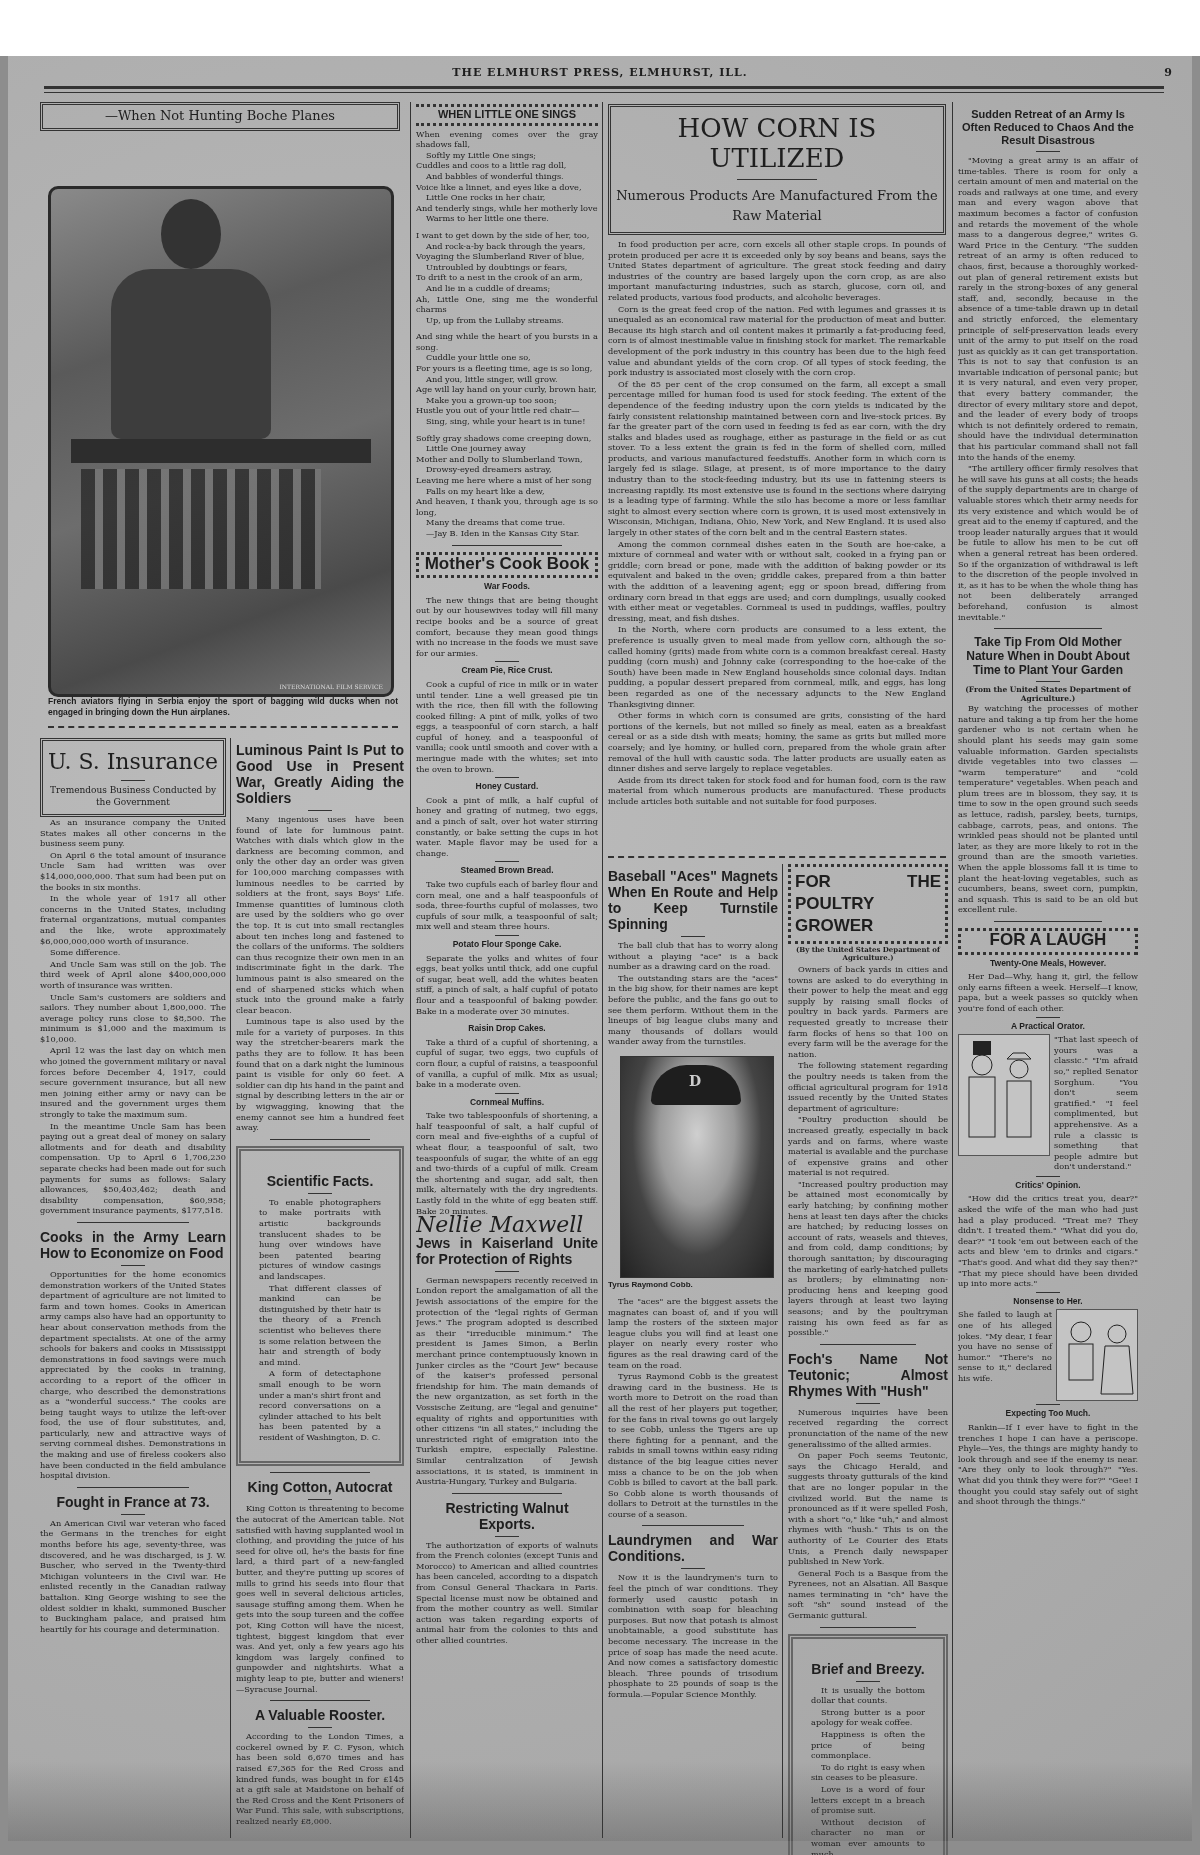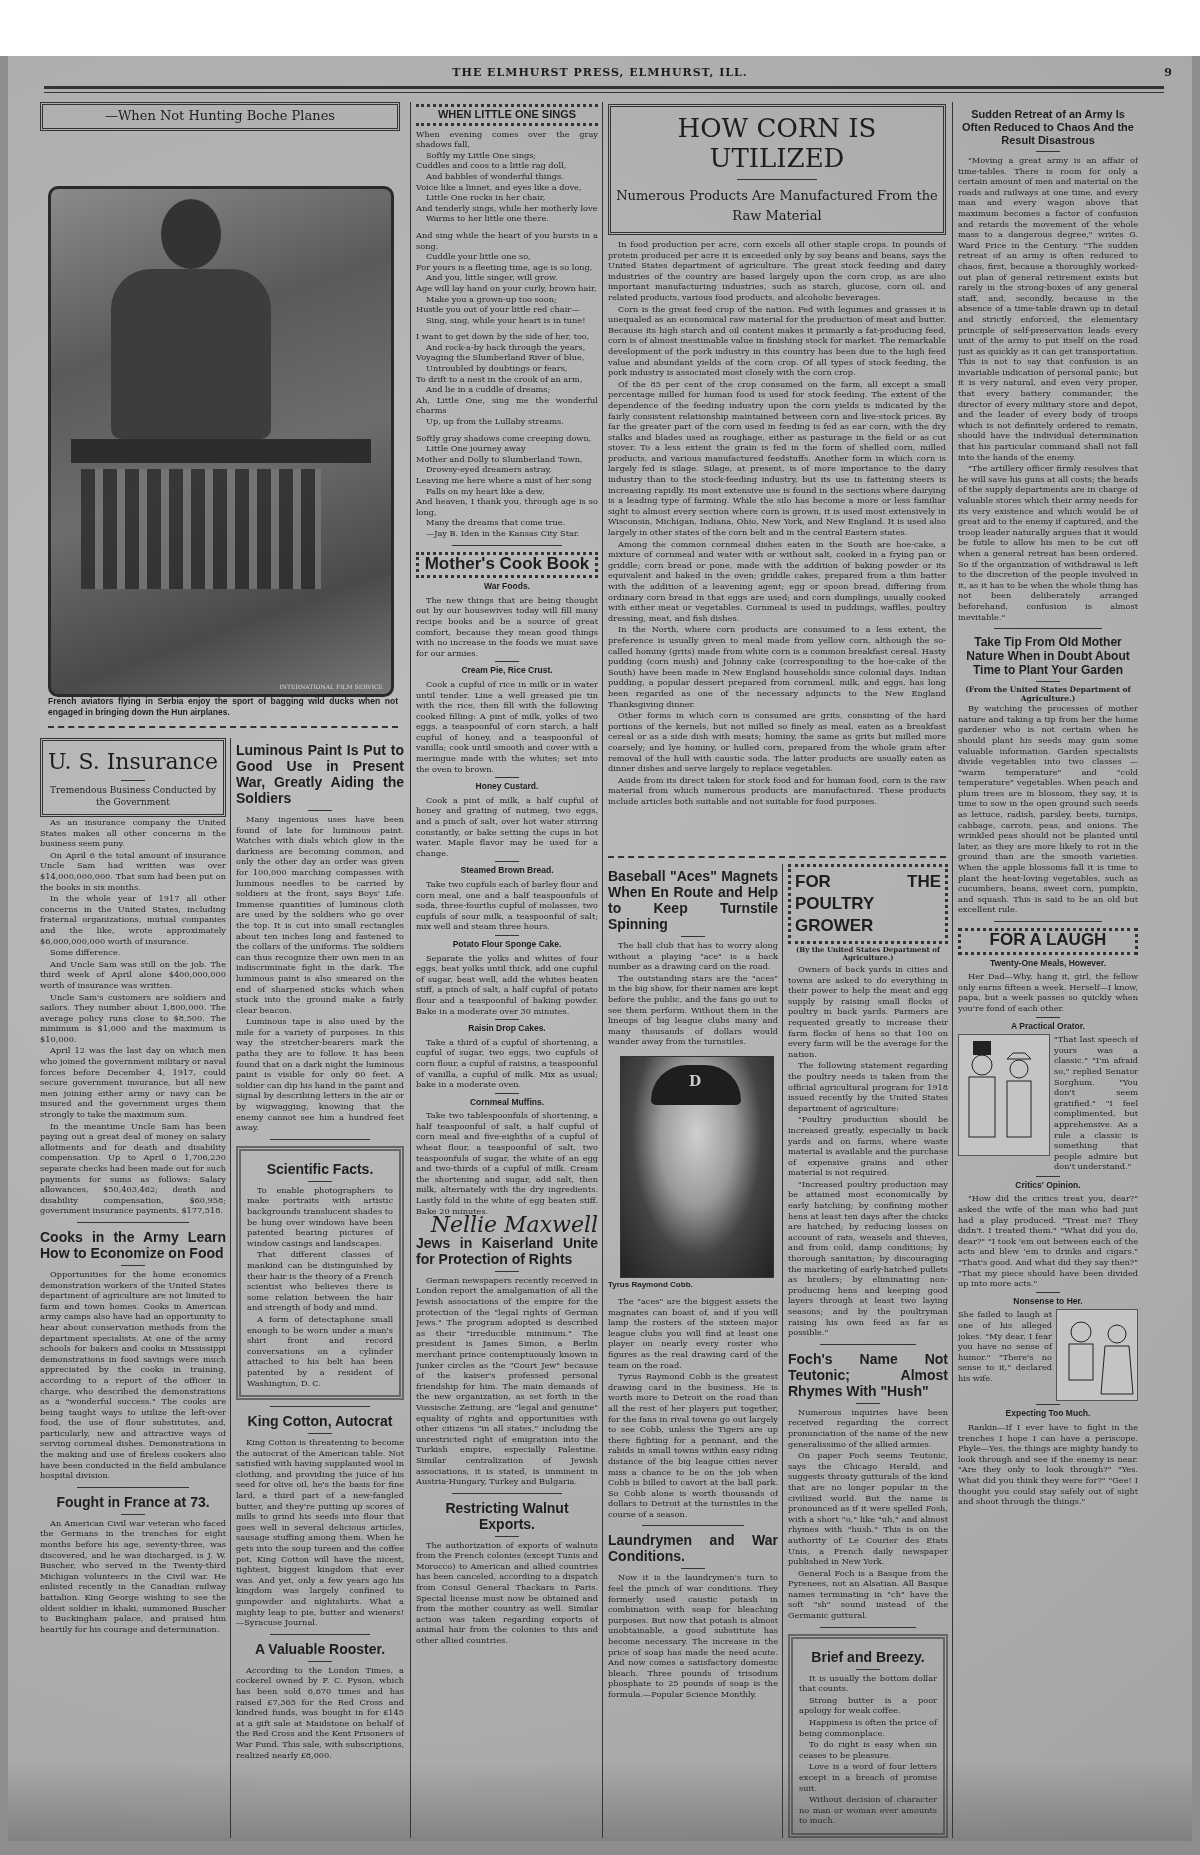--- a/index.html
+++ b/index.html
@@ -15,24 +15,24 @@
   .col p{margin:0 0 1px 0;text-indent:10px;}
   .hbox{border:3px double #333;text-align:center;padding:6px 4px;}
   .sans{font-family:"Liberation Sans","DejaVu Sans",sans-serif;font-weight:bold;}
   .head{font-family:"Liberation Sans","DejaVu Sans",sans-serif;font-weight:bold;font-size:14px;line-height:16px;margin:4px 0;}
   .sub{font-family:"Liberation Sans",sans-serif;font-weight:bold;font-size:8.5px;text-align:center;margin:3px 0;}
   .dash{width:24px;border-top:1px solid #333;margin:3px auto;}
   .sep{width:60%;border-top:1px solid #333;margin:6px auto;}
   .vline{position:absolute;border-left:1px solid #333;}
   .photo{position:absolute;background:linear-gradient(160deg,#8a8a8a 0%,#5a5a5a 30%,#6d6d6d 55%,#4a4a4a 80%,#777 100%);border:3px solid #2a2a2a;border-radius:10px;}
   .dotbox{border:3px dotted #333;padding:4px;}
-  .checker{border:5px solid #666;border-style:double;padding:6px;}
+  .checker{border:5px solid #666;border-style:double;padding:18px;}
   .poem p{text-indent:0;margin:0;}
   .poem .ind{padding-left:10px;}
-  .sig{font-family:"DejaVu Serif",serif;font-style:italic;font-size:22px;text-align:right;margin:4px 0;}
+  .sig{font-family:"DejaVu Serif",serif;font-style:italic;font-size:22px;text-align:left;margin:4px 0;}
   .cartoon{border:1px solid #555;background:#c4c4c4;}
   .portrait{position:absolute;background:radial-gradient(ellipse at 50% 35%,#cfcfcf 0,#9a9a9a 35%,#444 60%,#222 100%);}
 </style>
 </head>
 <body>
 
 <div class="topband"></div>
 <div class="page">
   <div class="masthead">THE ELMHURST PRESS, ELMHURST, ILL.</div>
   <div class="pagenum">9</div>
@@ -111,38 +111,38 @@
       <p>When evening comes over the gray shadows fall,</p>
         <p class="ind">Softly my Little One sings;</p>
         <p>Cuddles and coos to a little rag doll,</p>
         <p class="ind">And babbles of wonderful things.</p>
         <p>Voice like a linnet, and eyes like a dove,</p>
         <p class="ind">Little One rocks in her chair,</p>
         <p>And tenderly sings, while her motherly love</p>
         <p class="ind">Warms to her little one there.</p>
     </div>
     <div style="margin-top:6px">
+      <p>I want to get down by the side of her, too,</p>
+        <p class="ind">And rock-a-by back through the years,</p>
+        <p>Voyaging the Slumberland River of blue,</p>
+        <p class="ind">Untroubled by doubtings or fears,</p>
+        <p>To drift to a nest in the crook of an arm,</p>
+        <p class="ind">And lie in a cuddle of dreams;</p>
+        <p>Ah, Little One, sing me the wonderful charms</p>
+        <p class="ind">Up, up from the Lullaby streams.</p>
+    </div>
+    <div style="margin-top:6px">
       <p>And sing while the heart of you bursts in a song.</p>
         <p class="ind">Cuddle your little one so,</p>
         <p>For yours is a fleeting time, age is so long,</p>
         <p class="ind">And you, little singer, will grow.</p>
         <p>Age will lay hand on your curly, brown hair,</p>
         <p class="ind">Make you a grown-up too soon;</p>
         <p>Hustle you out of your little red chair—</p>
         <p class="ind">Sing, sing, while your heart is in tune!</p>
-    </div>
-    <div style="margin-top:6px">
-      <p>I want to get down by the side of her, too,</p>
-        <p class="ind">And rock-a-by back through the years,</p>
-        <p>Voyaging the Slumberland River of blue,</p>
-        <p class="ind">Untroubled by doubtings or fears,</p>
-        <p>To drift to a nest in the crook of an arm,</p>
-        <p class="ind">And lie in a cuddle of dreams;</p>
-        <p>Ah, Little One, sing me the wonderful charms</p>
-        <p class="ind">Up, up from the Lullaby streams.</p>
     </div>
     <div style="margin-top:6px">
       <p>Softly gray shadows come creeping down,</p>
         <p class="ind">Little One journey away</p>
         <p>Mother and Dolly to Slumberland Town,</p>
         <p class="ind">Drowsy-eyed dreamers astray,</p>
         <p>Leaving me here where a mist of her song</p>
         <p class="ind">Falls on my heart like a dew,</p>
         <p>And heaven, I thank you, through age is so long,</p>
         <p class="ind">Many the dreams that come true.</p>

